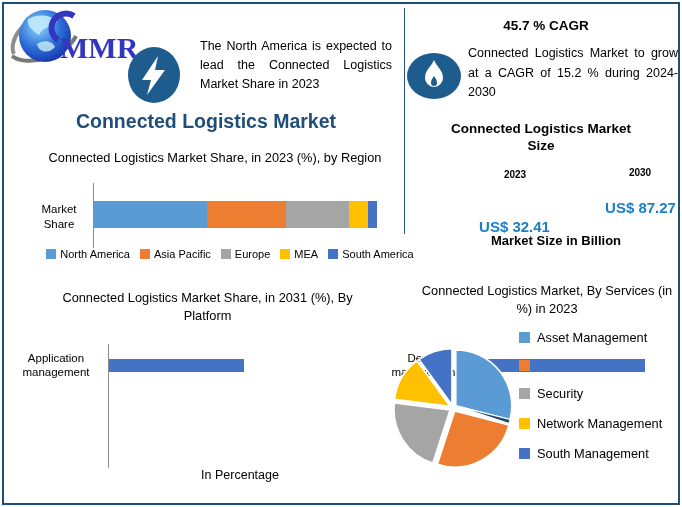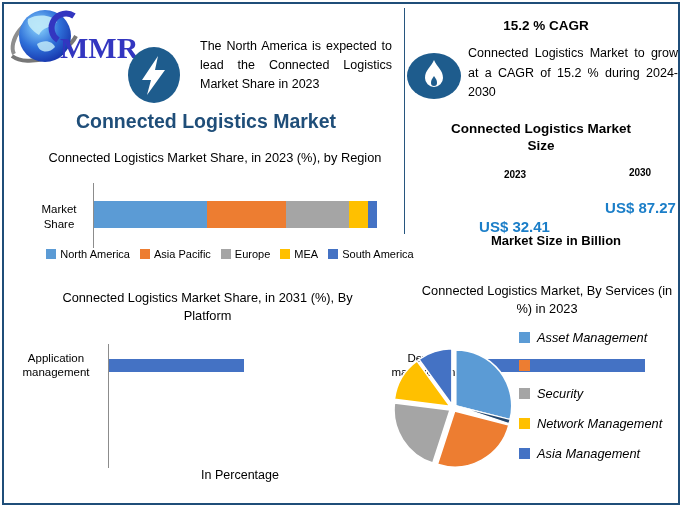--- a/index.html
+++ b/index.html
@@ -33,21 +33,21 @@
   .platform-axis{left:108px;top:344px;height:124px;width:0;border-left:1px solid #8c8c8c;}
   .platform-rows{left:10px;top:345px;width:390px;height:124px;display:flex;flex-direction:row;justify-content:space-around;}
   .p-row{display:flex;align-items:center;height:40px;}
   .p-label{width:92px;text-align:center;font-size:11.5px;line-height:14px;flex:0 0 auto;margin-right:7px;}
   .p-barwrap{width:270px;height:13px;position:relative;}
   .p-bar{height:13px;}
   .platform-xlabel{left:110px;top:468px;width:260px;text-align:center;font-size:12.5px;}
 
   .pie-title{left:418px;top:282px;width:258px;}
   .pie-svg{left:392px;top:348px;}
-  .pie-legend{left:519px;top:330px;width:162px;display:flex;flex-direction:column;row-gap:15px;font-size:12.8px;font-style:italic;}
+  .pie-legend{left:519px;top:330px;width:162px;display:flex;flex-direction:column;row-gap:15px;font-size:12.8px;}
   .pie-legend .legend-sq{width:11px;height:11px;margin-right:7px;}
 </style>
 </head>
 <body>
 
 <div class="frame"></div>
 
 <div class="abs" style="left:8px;top:6px;width:128px;height:62px;">
   <svg width="128" height="62" viewBox="0 0 128 62">
     <defs>
@@ -73,21 +73,21 @@
     <polygon points="31,10 15,34 24,34 20,49 38,24 28,24" fill="#fff"></polygon>
   </svg>
 </div>
 
 <div class="abs headline-left">The North America is expected to lead the Connected Logistics Market Share in 2023</div>
 
 <div class="abs main-title">Connected Logistics Market</div>
 
 <div class="abs divider-v"></div>
 
-<div class="abs cagr-title">15.2 % CAGR</div>
+<div class="abs cagr-title">45.7 % CAGR</div>
 
 <div class="abs" style="left:406px;top:52px;width:56px;height:48px;">
   <svg width="56" height="48" viewBox="0 0 56 48">
     <ellipse cx="28" cy="24" rx="27" ry="23" fill="#1E5C8D"></ellipse>
     <path d="M28,8 C25,15 19,18 19,26 a9,9 0 0 0 18,0 C37,18 31,15 28,8 Z" fill="#fff"></path>
     <path d="M28,24 c-2,3 -3,4 -3,7 a3,3 0 0 0 6,0 c0,-3 -1,-4 -3,-7 Z" fill="#1E5C8D"></path>
   </svg>
 </div>
 
 <div class="abs cagr-text">Connected Logistics Market to grow at a CAGR of 15.2 % during 2024-2030</div>
@@ -177,15 +177,15 @@
     <span class="legend-item">
       <span class="legend-sq" style="background: rgb(165, 165, 165);"></span>
       <span>Security</span>
     </span>
     <span class="legend-item">
       <span class="legend-sq" style="background: rgb(255, 192, 0);"></span>
       <span>Network Management</span>
     </span>
     <span class="legend-item">
       <span class="legend-sq" style="background: rgb(68, 114, 196);"></span>
-      <span>Asia Management</span>
+      <span>South Management</span>
     </span>
   </div>
 
 </body></html>

